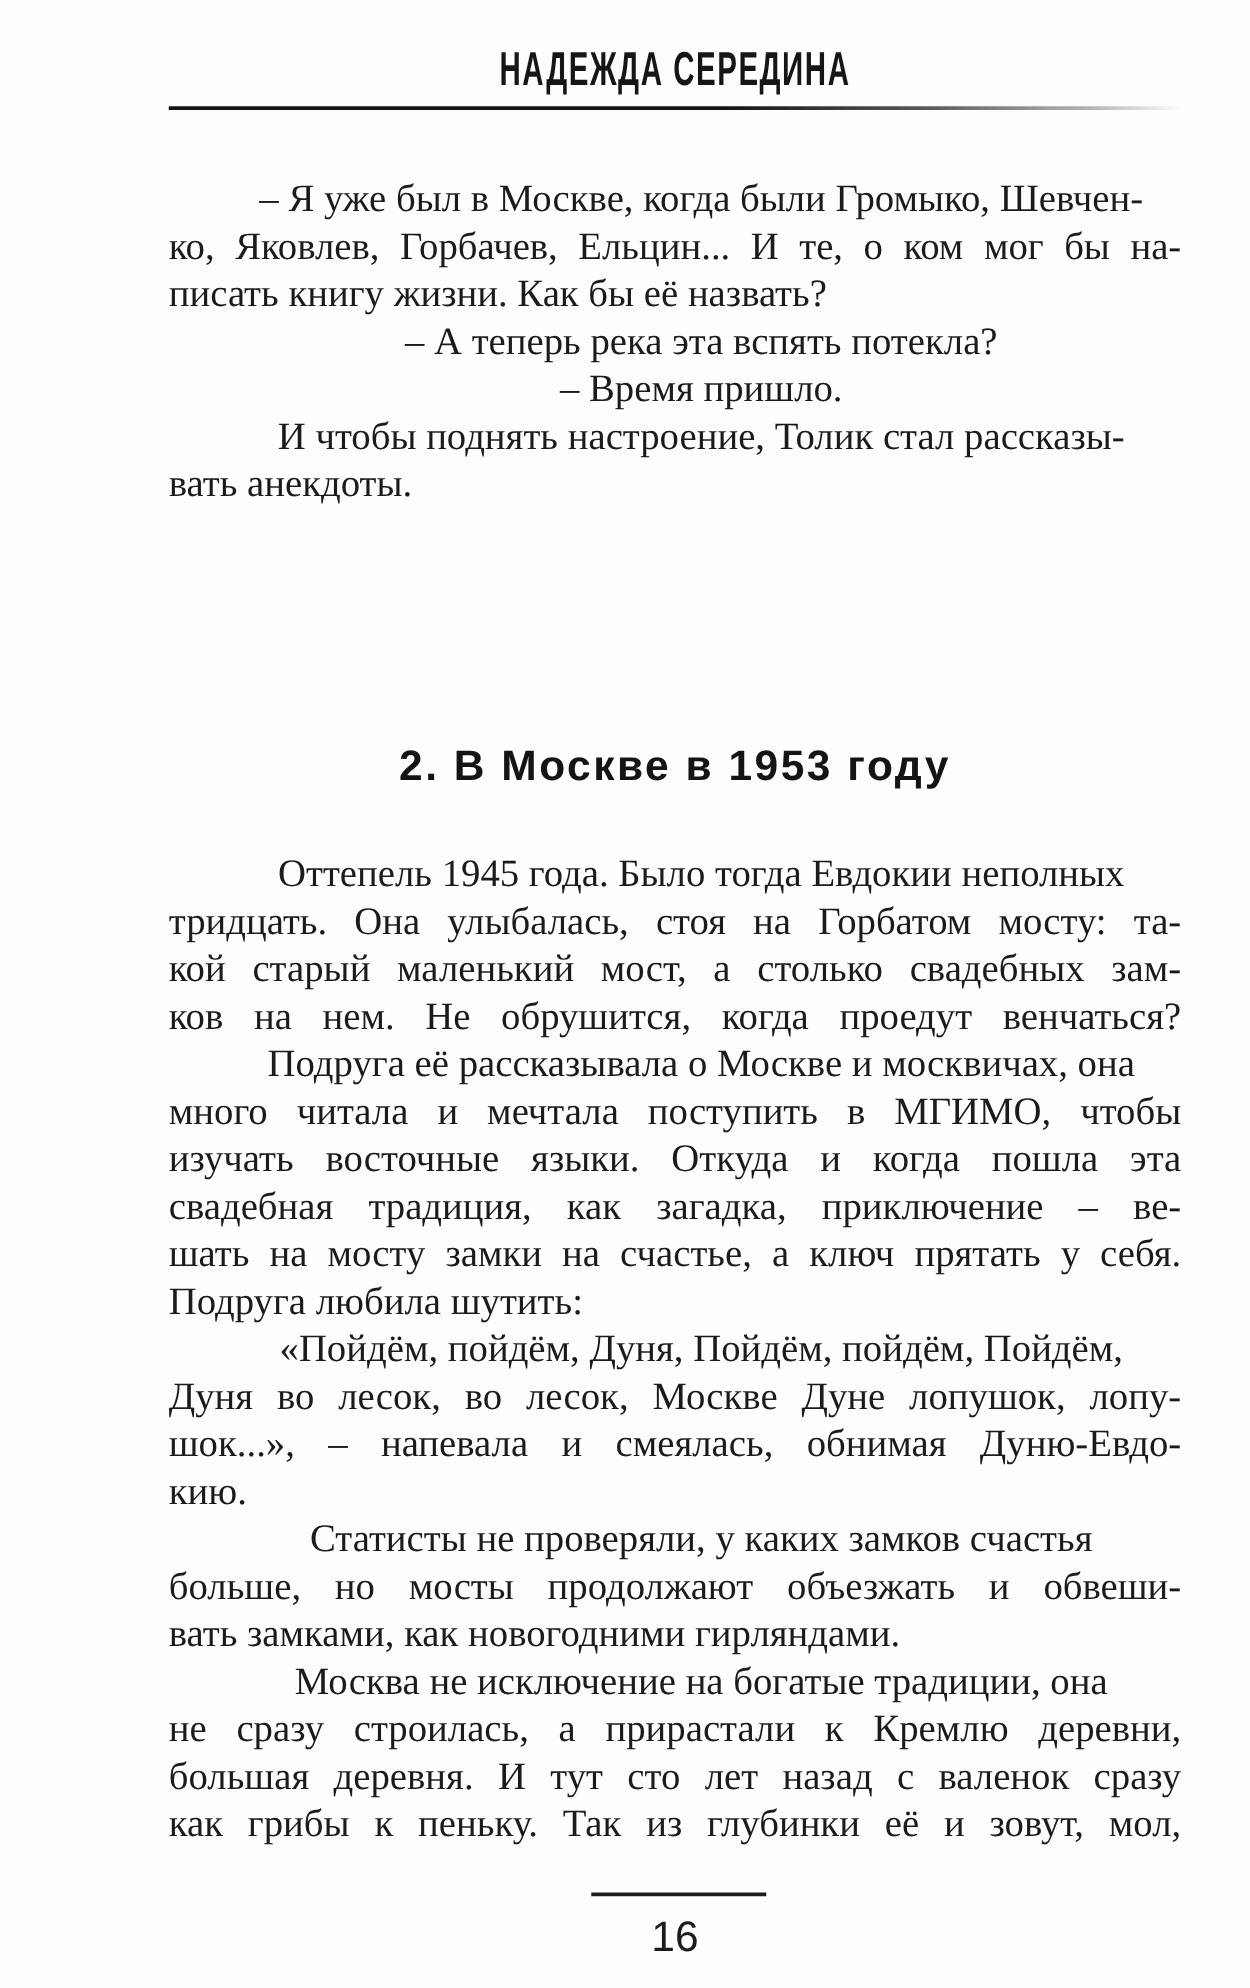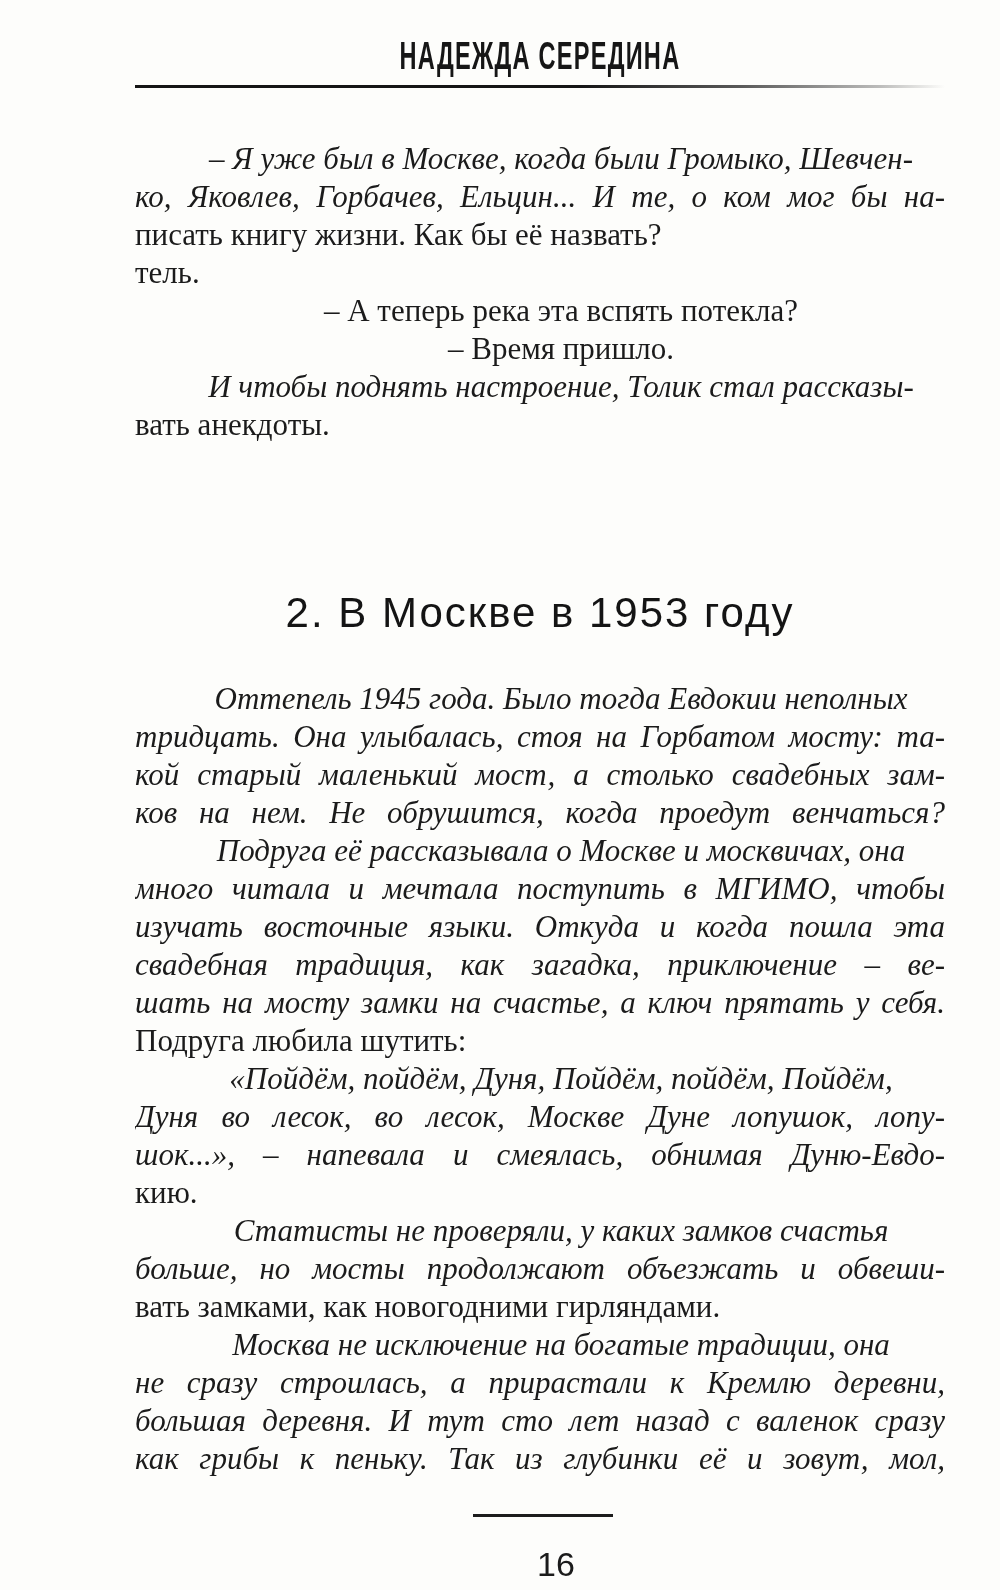--- a/index.html
+++ b/index.html
@@ -58,77 +58,75 @@
   .block1 { top: 140px; }
   .block2 { top: 680px; }
 
   .line {
     height: 38px;
     line-height: 38px;
     overflow: hidden;
     font-size: 31px;
     white-space: normal;
   }
-  .j { text-align: justify; font-style: italic; }
+  .j { text-align: justify; }
   .j::after { content: ""; display: inline-block; width: 100%; height: 0; }
   .ind { text-indent: 42px; text-align: center; }
 
   
   .chapter {
     position: absolute;
     top: 582px;
     left: 0;
     width: 100%;
     margin: 0;
     text-align: center;
     font-family: "Liberation Sans", sans-serif;
-    font-weight: 400;
-    font-size: 42px;
+    font-weight: 700;
+    font-size: 34px;
     line-height: 62px;
     letter-spacing: 2px;
     color: #141414;
     white-space: nowrap;
   }
 
   
   .rule-bottom {
     position: absolute;
     top: 1514px;
     left: 338px;
     width: 140px;
     height: 3px;
     background: #1c1c1c;
   }
   .pagenum {
     position: absolute;
     top: 1530px;
-    left: 16px;
+    left: 0;
     width: 100%;
     text-align: center;
     font-family: "Liberation Sans", sans-serif;
     font-size: 34px;
     line-height: 40px;
     color: #1b1b1b;
-    margin-top: 14px;
   }
 </style>
 </head>
 <body>
 
 <div class="page">
   <div class="content">
 
     <div class="author">НАДЕЖДА СЕРЕДИНА</div>
     <div class="rule-top"></div>
 
     <div class="block block1">
       <div class="line ind j">– Я уже был в Москве, когда были Громыко, Шевчен-</div>
       <div class="line j">ко, Яковлев, Горбачев, Ельцин... И те, о ком мог бы на-</div>
       <div class="line">писать книгу жизни. Как бы её назвать?</div>
-      <div class="line">тель.</div>
       <div class="line ind">– А теперь река эта вспять потекла?</div>
       <div class="line ind">– Время пришло.</div>
       <div class="line ind j">И чтобы поднять настроение, Толик стал рассказы-</div>
       <div class="line">вать анекдоты.</div>
     </div>
 
     <h1 class="chapter">2. В Москве в 1953 году</h1>
 
     <div class="block block2">
       <div class="line ind j">Оттепель 1945 года. Было тогда Евдокии неполных</div>

